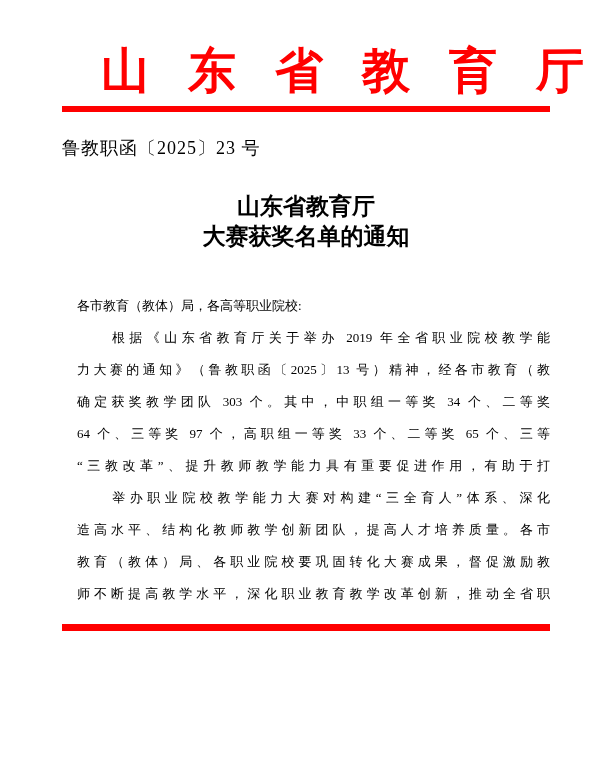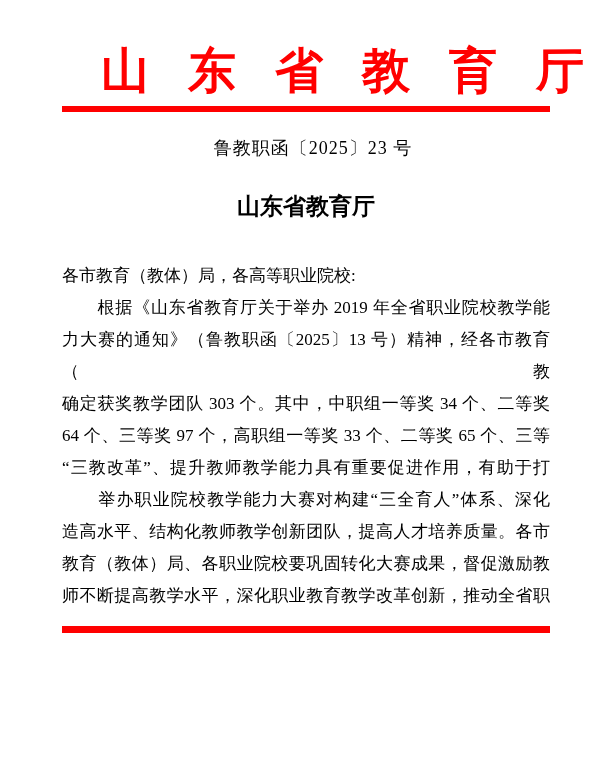--- a/index.html
+++ b/index.html
@@ -34,40 +34,41 @@
     height: 3px;                      
     border-top: 4px solid #ff0000;    
     border-bottom: 2px solid #ff0000; 
   }
   .docnum {
     margin-top: 24px;
     margin-right: -14px;
     font-size: 18px;
     line-height: 24px;
     letter-spacing: 1px;
-    text-align: center;
+    text-align: left;
     color: #000000;
   }
   
   .title {
     margin-top: 32px;
     font-size: 23px;
     line-height: 30px;
     font-weight: bold;
     text-align: center;
     color: #000000;
   }
   
   .body-text { margin-top: 38px; }
   .doc-line {
-    font-size: 17px;
+    font-size: 13px;
     line-height: 32px;
     text-align: justify;
     text-align-last: justify;
     color: #000000;
+    margin-left: 15px;
   }
   .doc-line.para-end { text-align-last: left; }
   
   .rule-bottom {
     margin-top: 14px;
     height: 3px;
     border-top: 2px solid #ff0000;
     border-bottom: 5px solid #ff0000;
   }
 </style>
@@ -77,20 +78,21 @@
 <div class="page">
 
   <div class="agency">山东省教育厅</div>
 
   <div class="rule-top"></div>
 
   <div class="docnum">鲁教职函〔2025〕23 号</div>
 
   <div class="title">
     <div>山东省教育厅</div>
+    <div>大赛获奖名单的通知</div>
   </div>
 
   <div class="body-text">
     <div class="doc-line para-end">各市教育（教体）局，各高等职业院校:</div>
     <div class="doc-line">　　根据《山东省教育厅关于举办 2019 年全省职业院校教学能</div>
     <div class="doc-line">力大赛的通知》（鲁教职函〔2025〕13 号）精神，经各市教育（教</div>
     <div class="doc-line">确定获奖教学团队 303 个。其中，中职组一等奖 34 个、二等奖</div>
     <div class="doc-line">64 个、三等奖 97 个，高职组一等奖 33 个、二等奖 65 个、三等</div>
     <div class="doc-line">“三教改革”、提升教师教学能力具有重要促进作用，有助于打</div>
     <div class="doc-line">　　举办职业院校教学能力大赛对构建“三全育人”体系、深化</div>

